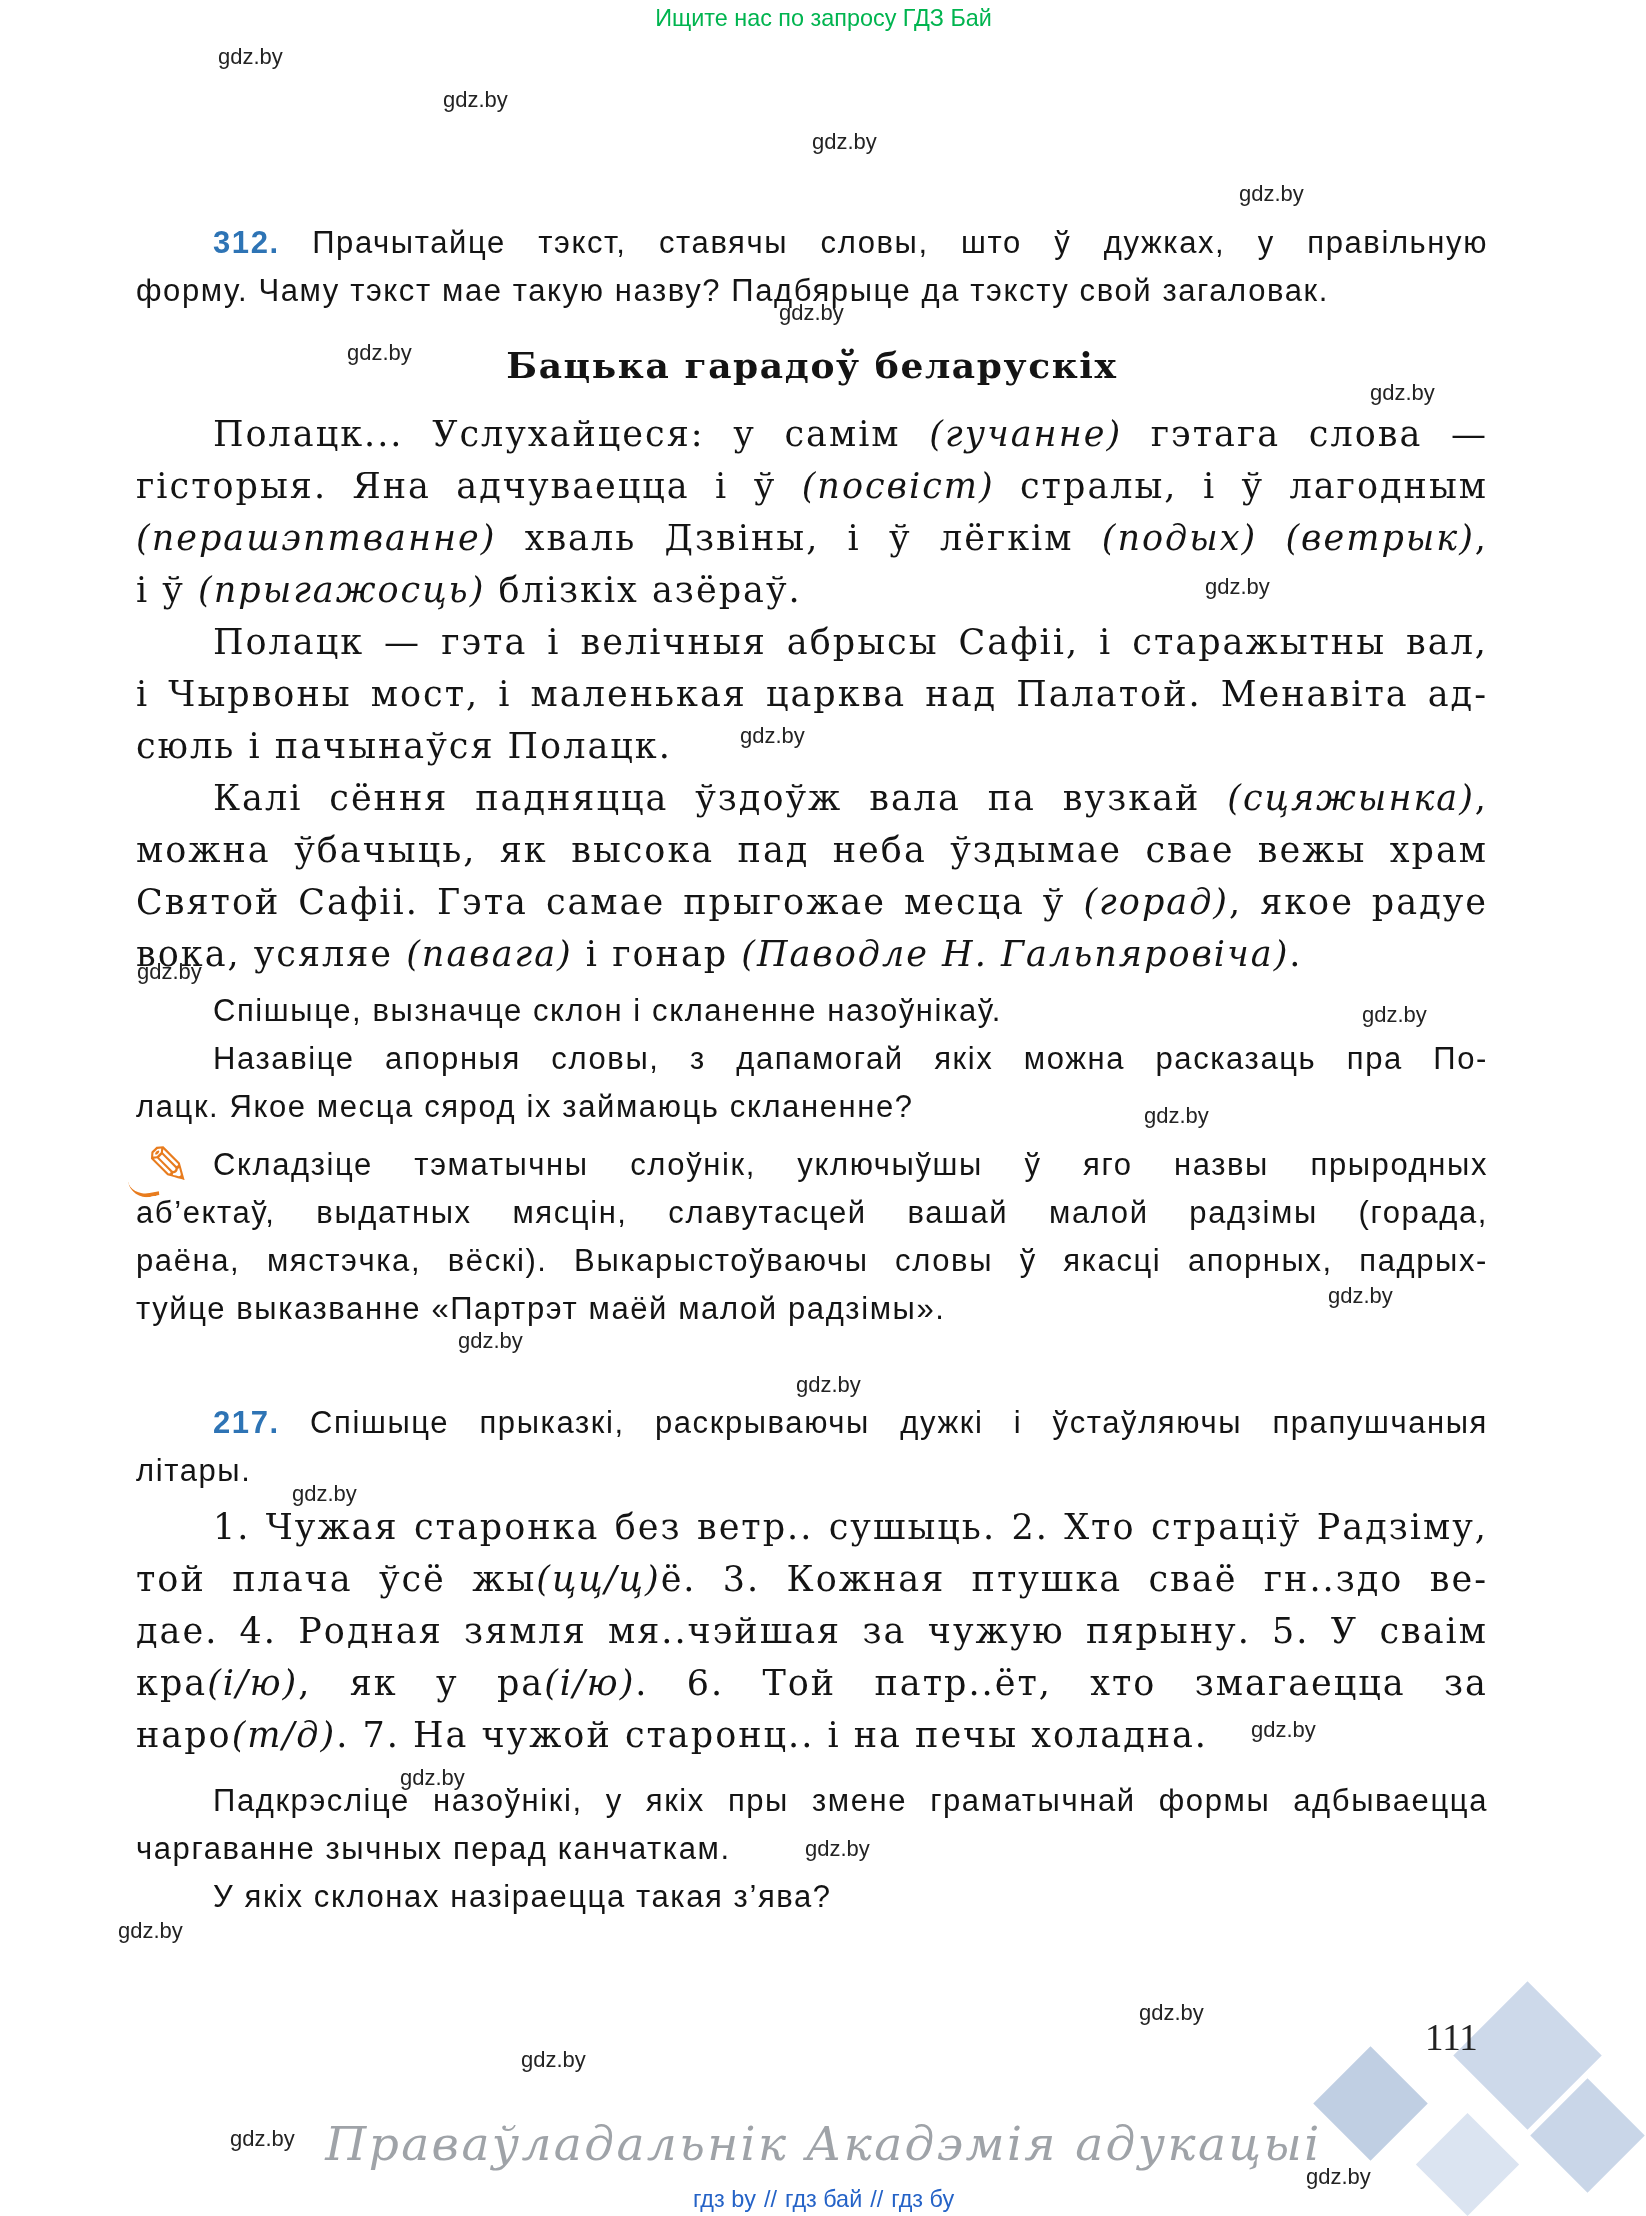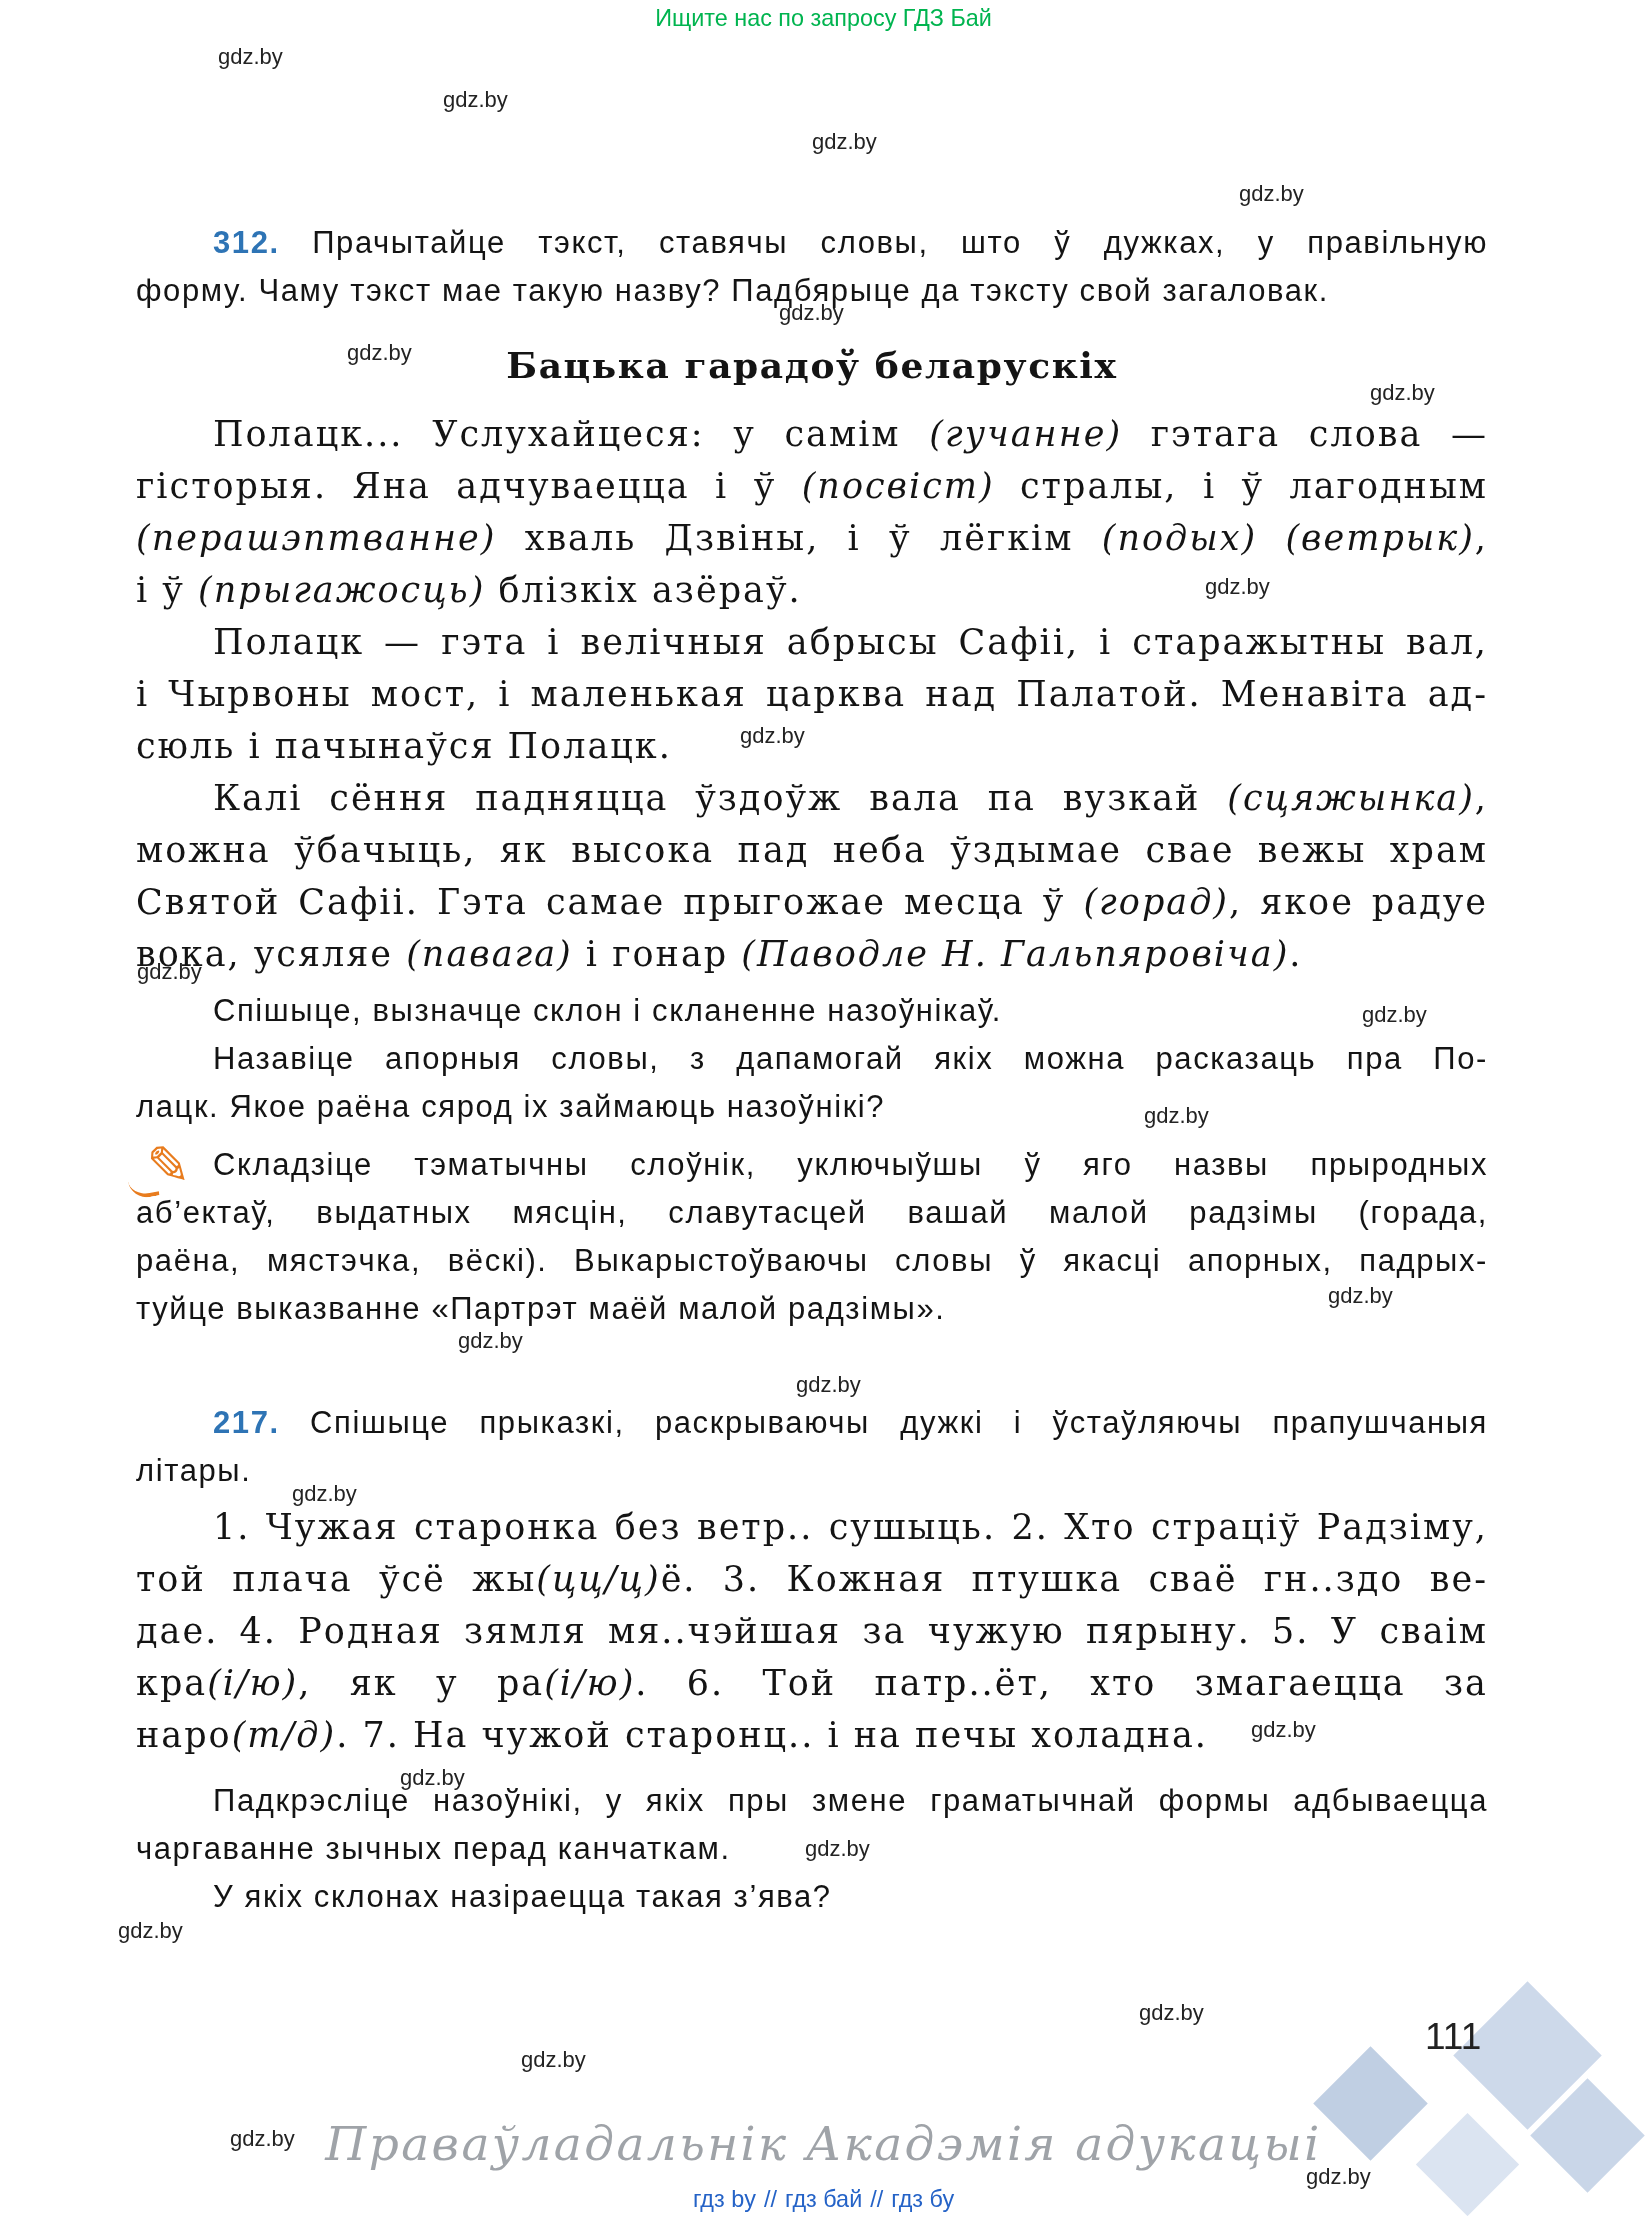--- a/index.html
+++ b/index.html
@@ -65,21 +65,21 @@
   }
   .pen-swoosh {
     position: absolute; left: 1.6px; top: 32px;
     width: 29px; height: 19.3px;
     border-bottom: 4.8px solid #e87c1e;
     border-radius: 0 0 0 19.3px;
     transform: rotate(-10deg);
   }
   .page-number {
     position: absolute; left: 1425px; top: 2016px;
-    font-family: Liberation Sans, sans-serif;
+    font-family: Liberation Serif, serif;
     font-size: 37px;
     color: #222222;
     z-index: 2;
   }
   .publisher {
     position: absolute; left: 0; top: 2116px; width: 100%;
     text-align: center;
     font-family: "DejaVu Serif", "Liberation Serif", serif;
     font-style: italic;
     font-size: 47px;
@@ -147,21 +147,21 @@
     <div class="line serif"><span>і ў </span><span class="it">(прыгажосць)</span><span> блізкіх азёраў.</span></div>
     <div class="line serif indent fill"><span>Полацк — гэта і велічныя абрысы Сафіі, і старажытны вал,</span></div>
     <div class="line serif fill"><span>і Чырвоны мост, і маленькая царква над Палатой. Менавіта ад-</span></div>
     <div class="line serif"><span>сюль і пачынаўся Полацк.</span></div>
     <div class="line serif indent fill"><span>Калі сёння падняцца ўздоўж вала па вузкай </span><span class="it">(сцяжынка)</span><span>,</span></div>
     <div class="line serif fill"><span>можна ўбачыць, як высока пад неба ўздымае свае вежы храм</span></div>
     <div class="line serif fill"><span>Святой Сафіі. Гэта самае прыгожае месца ў </span><span class="it">(горад)</span><span>, якое радуе</span></div>
     <div class="line serif"><span>вока, усяляе </span><span class="it">(павага)</span><span> і гонар </span><span class="it">(Паводле Н. Гальпяровіча)</span><span>.</span></div>
     <div class="line sans indent" style="margin-top: 6.4px;"><span>Спішыце, вызначце склон і скланенне назоўнікаў.</span></div>
     <div class="line sans indent fill"><span>Назавіце апорныя словы, з дапамогай якіх можна расказаць пра По-</span></div>
-    <div class="line sans"><span>лацк. Якое раёна сярод іх займаюць назоўнікі?</span></div>
+    <div class="line sans"><span>лацк. Якое месца сярод іх займаюць скланенне?</span></div>
     <div class="line sans indent fill" style="margin-top: 10px;"><span>Складзіце тэматычны слоўнік, уключыўшы ў яго назвы прыродных</span></div>
     <div class="line sans fill"><span>аб’ектаў, выдатных мясцін, славутасцей вашай малой радзімы (горада,</span></div>
     <div class="line sans fill"><span>раёна, мястэчка, вёскі). Выкарыстоўваючы словы ў якасці апорных, падрых-</span></div>
     <div class="line sans"><span>туйце выказванне «Партрэт маёй малой радзімы».</span></div>
     <div class="line sans indent fill" style="margin-top: 66px;"><span class="num">217.</span><span> Спішыце прыказкі, раскрываючы дужкі і ўстаўляючы прапушчаныя</span></div>
     <div class="line sans"><span>літары.</span></div>
     <div class="line serif indent fill" style="margin-top: 6px;"><span>1. Чужая старонка без ветр.. сушыць. 2. Хто страціў Радзіму,</span></div>
     <div class="line serif fill"><span>той плача ўсё жы</span><span class="it">(цц/ц)</span><span>ё. 3. Кожная птушка сваё гн..здо ве-</span></div>
     <div class="line serif fill"><span>дае. 4. Родная зямля мя..чэйшая за чужую пярыну. 5. У сваім</span></div>
     <div class="line serif fill"><span>кра</span><span class="it">(і/ю)</span><span>, як у ра</span><span class="it">(і/ю)</span><span>. 6. Той патр..ёт, хто змагаецца за</span></div>

